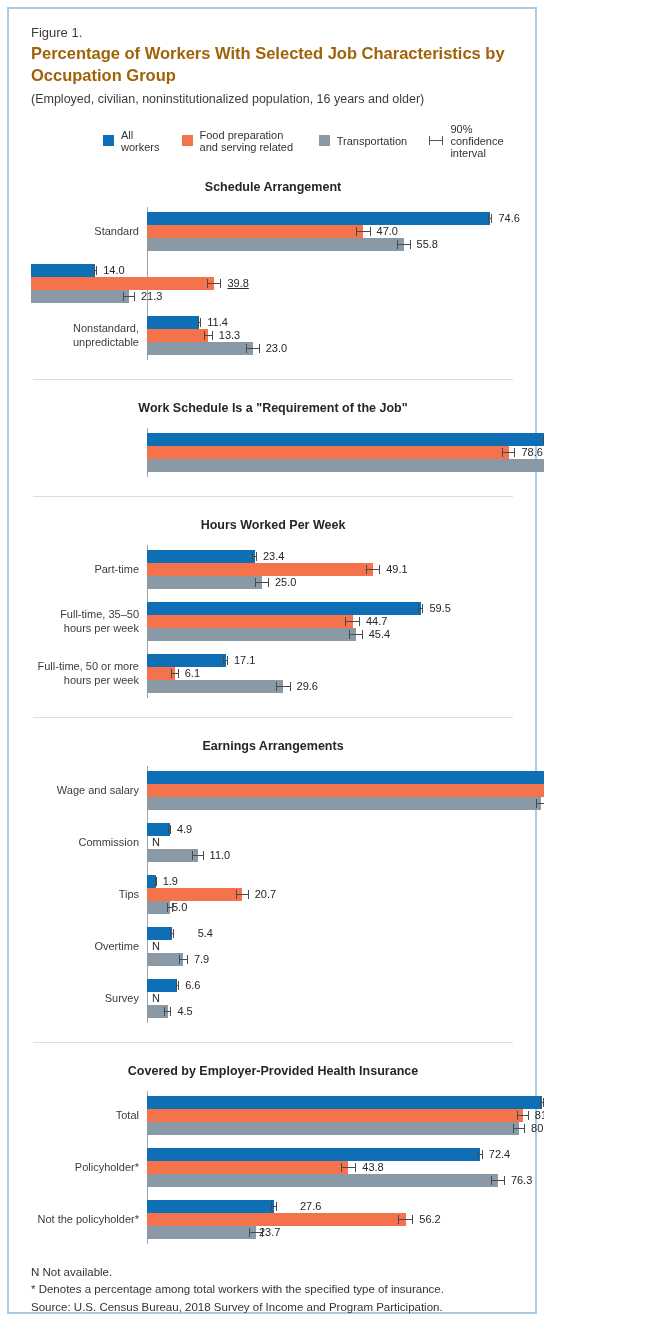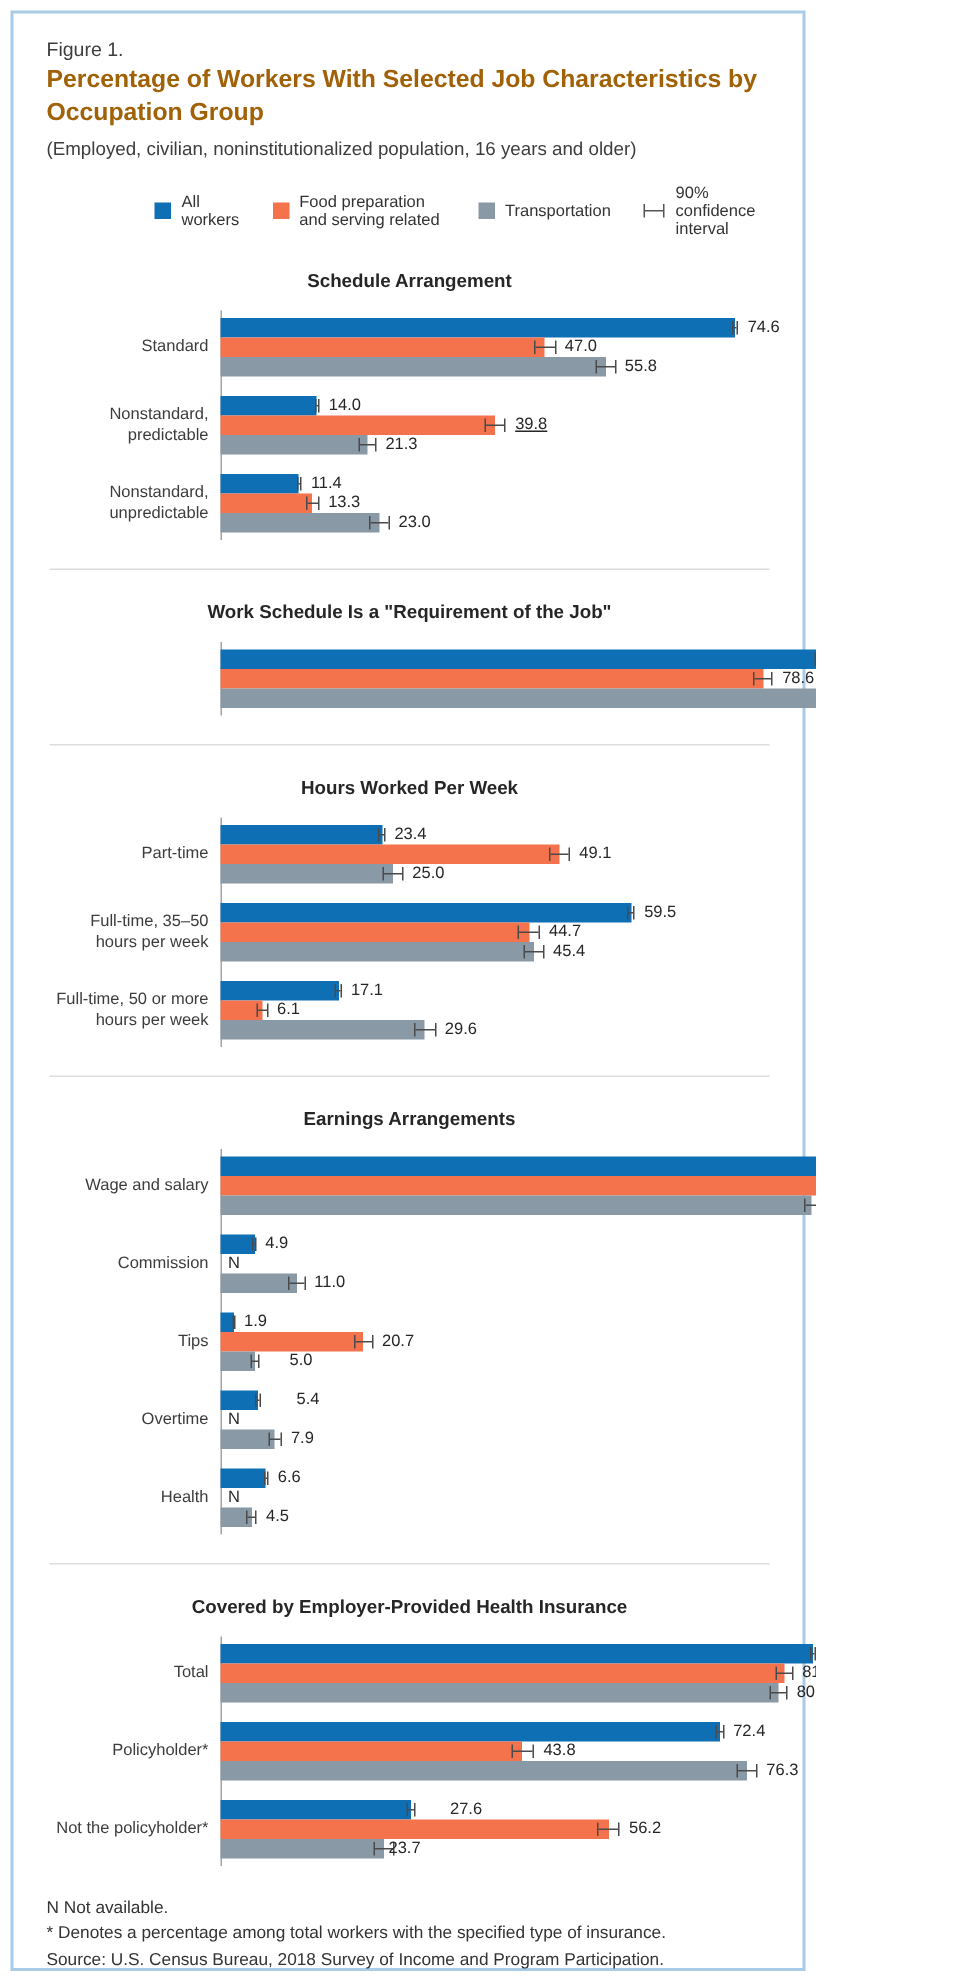--- a/index.html
+++ b/index.html
@@ -82,21 +82,20 @@
                   <span class="val" style="left: 229.56px;">47.0</span>
                 </div>
                 <div class="row">
                   <div class="bar" style="width: 256.68px; background: rgb(138, 153, 166);"></div>
                   <div class="err" style="left: 249.78px; width: 13.8px;"></div>
                   <span class="val" style="left: 269.58px;">55.8</span>
                 </div>
               </div>
             </div>
             <div class="group">
-              <div class="glabel">Nonstandard, predictable</div>
               <div class="bars">
                 <div class="row">
                   <div class="bar" style="width: 64.4px; background: rgb(14, 111, 180);"></div>
                   <div class="err" style="left: 62.56px; width: 3.68px;"></div>
                   <span class="val" style="left: 72.24px;">14.0</span>
                 </div>
                 <div class="row">
                   <div class="bar" style="width: 183.08px; background: rgb(244, 114, 76);"></div>
                   <div class="err" style="left: 175.72px; width: 14.72px;"></div>
                   <span class="val" style="left: 196.44px; text-decoration: underline;">39.8</span>
@@ -276,21 +275,21 @@
                   <span class="val" style="left: 15.66px;">1.9</span>
                 </div>
                 <div class="row">
                   <div class="bar" style="width: 95.22px; background: rgb(244, 114, 76);"></div>
                   <div class="err" style="left: 88.78px; width: 12.88px;"></div>
                   <span class="val" style="left: 107.66px;">20.7</span>
                 </div>
                 <div class="row">
                   <div class="bar" style="width: 23px; background: rgb(138, 153, 166);"></div>
                   <div class="err" style="left: 19.78px; width: 6.44px;"></div>
-                  <span class="val" style="left: 46px;">5.0</span>
+                  <span class="val" style="left: 25px;">5.0</span>
                 </div>
               </div>
             </div>
             <div class="group">
               <div class="glabel">Overtime</div>
               <div class="bars">
                 <div class="row">
                   <div class="bar" style="width: 24.84px; background: rgb(14, 111, 180);"></div>
                   <div class="err" style="left: 23px; width: 3.68px;"></div>
                   <span class="val" style="left: 32.68px; padding-left: 18px;">5.4</span>
@@ -299,21 +298,21 @@
                   <span class="val" style="left: 5px;">N</span>
                 </div>
                 <div class="row">
                   <div class="bar" style="width: 36.34px; background: rgb(138, 153, 166);"></div>
                   <div class="err" style="left: 31.74px; width: 9.2px;"></div>
                   <span class="val" style="left: 46.94px;">7.9</span>
                 </div>
               </div>
             </div>
             <div class="group">
-              <div class="glabel">Health</div>
+              <div class="glabel">Survey</div>
               <div class="bars">
                 <div class="row">
                   <div class="bar" style="width: 30.36px; background: rgb(14, 111, 180);"></div>
                   <div class="err" style="left: 28.52px; width: 3.68px;"></div>
                   <span class="val" style="left: 38.2px;">6.6</span>
                 </div>
                 <div class="row">
                   <span class="val" style="left: 5px;">N</span>
                 </div>
                 <div class="row">

